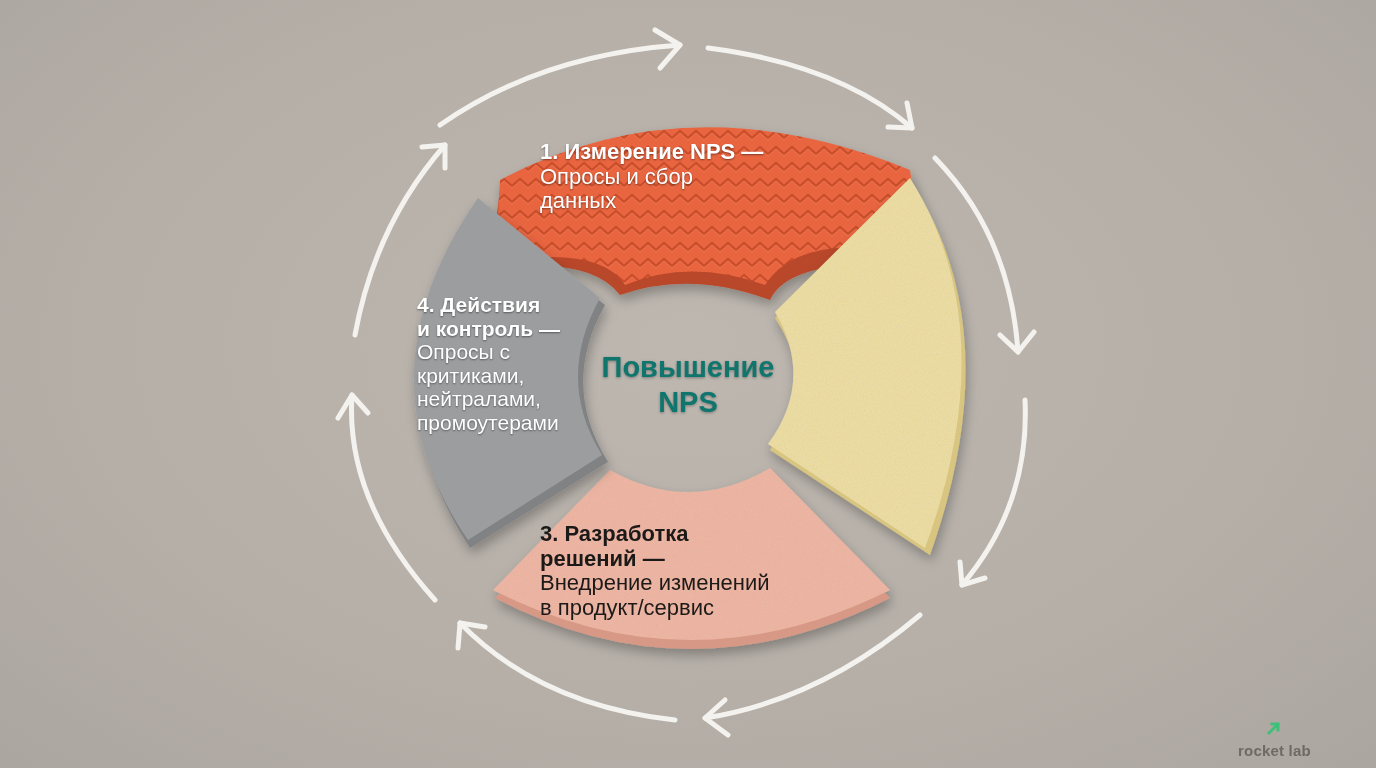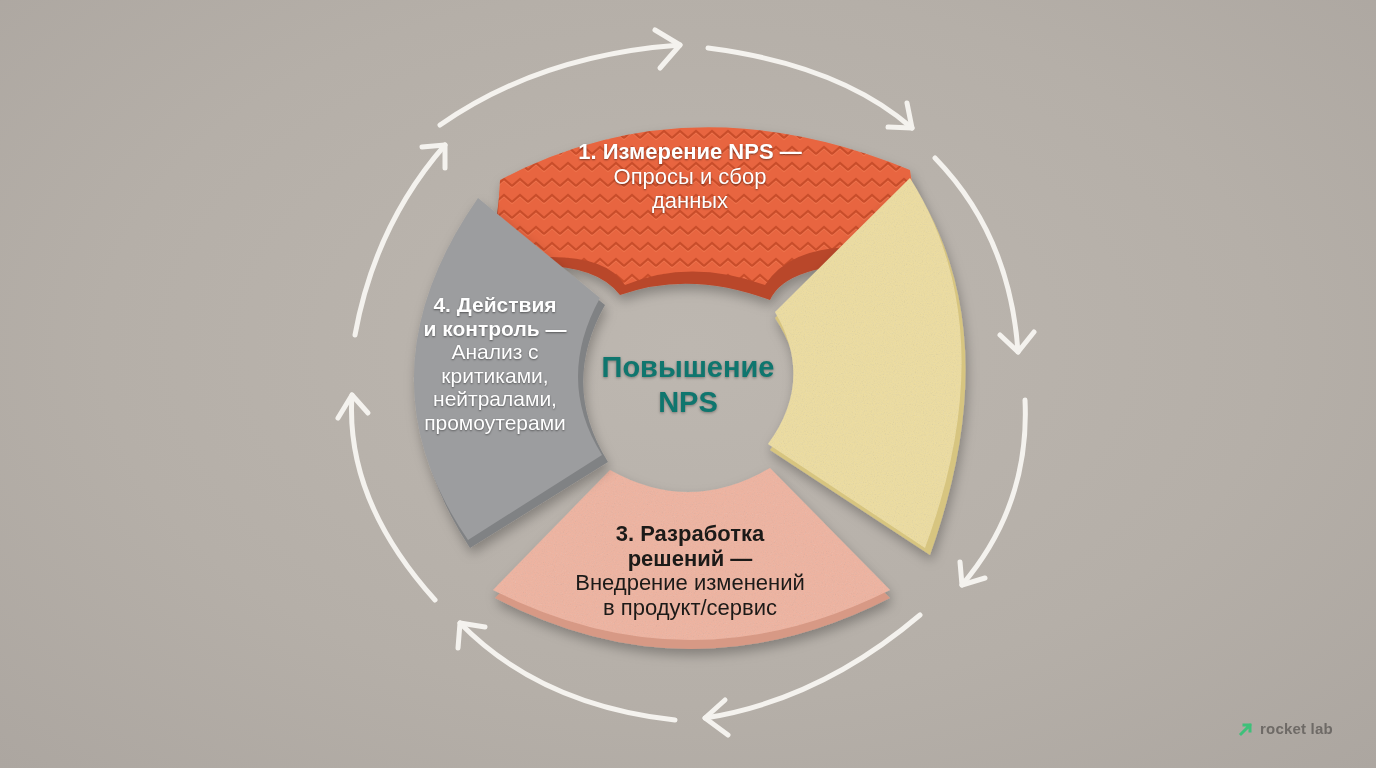--- a/index.html
+++ b/index.html
@@ -4,35 +4,35 @@
 <style>
   html, body { margin:0; padding:0; }
   body {
     width:1376px; height:768px; overflow:hidden;
     background: radial-gradient(ellipse at 50% 45%, #bdb7b0 0%, #b5afa8 60%, #aca6a0 100%);
     font-family: "Liberation Sans", "DejaVu Sans", sans-serif;
     position:relative;
   }
   #diagram { position:absolute; left:0; top:0; width:1376px; height:768px; }
   .label {
-    position:absolute; text-align:center; line-height:1.12;
+    position:absolute; text-align:left; line-height:1.12;
     font-family: "Liberation Sans", "DejaVu Sans", sans-serif;
   }
   .label .title { font-weight:bold; display:block; }
   .label .desc { display:block; }
   .light { color:#ffffff; text-shadow: 0 1px 2px rgba(0,0,0,0.45); }
   .dark { color:#1c1a18; }
   #center-label {
     position:absolute; left:578px; top:350px; width:220px; text-align:center;
     color:#0f766e; font-weight:bold; font-size:29px; line-height:1.2;
     text-shadow: 0 1px 3px rgba(0,0,0,0.35);
   }
   #brand {
     position:absolute; left:1238px; top:720px; display:flex; align-items:center; gap:6px;
-    color:#6e6a66; font-weight:bold; font-size:15px; letter-spacing:0.2px;
+    color:#6e6a66; font-weight:bold; font-size:15px; letter-spacing:0.2px;flex-direction:column;
   }
 </style>
 </head>
 <body>
 
 <div id="diagram">
   <svg width="1376" height="768" viewBox="0 0 1376 768">
     <defs>
       <pattern id="waffle" width="16" height="16" patternUnits="userSpaceOnUse">
         <rect width="16" height="16" fill="#e8653f"></rect>
@@ -126,24 +126,24 @@
 
   
   <div class="label dark" style="left:540px; top:522px; width:300px; font-size:22px;">
     <span class="title">3. Разработка</span>
     <span class="title">решений —</span>
     <span class="desc">Внедрение изменений</span>
     <span class="desc">в продукт/сервис</span>
   </div>
 
   
-  <div class="label light" style="left:395px; top:293px; width:200px; font-size:21px;">
+  <div class="label light" style="left:417px; top:293px; width:200px; font-size:21px;">
     <span class="title">4. Действия</span>
     <span class="title">и контроль —</span>
-    <span class="desc">Анализ с</span>
+    <span class="desc">Опросы с</span>
     <span class="desc">критиками,</span>
     <span class="desc">нейтралами,</span>
     <span class="desc">промоутерами</span>
   </div>
 </div>
 
 <div id="brand">
   <svg width="16" height="16" viewBox="0 0 16 16">
     <path d="M3 13 L12 4 M6 4 L12 4 L12 10" fill="none" stroke="#3ec07a" stroke-width="3" stroke-linecap="square"></path>
   </svg>

